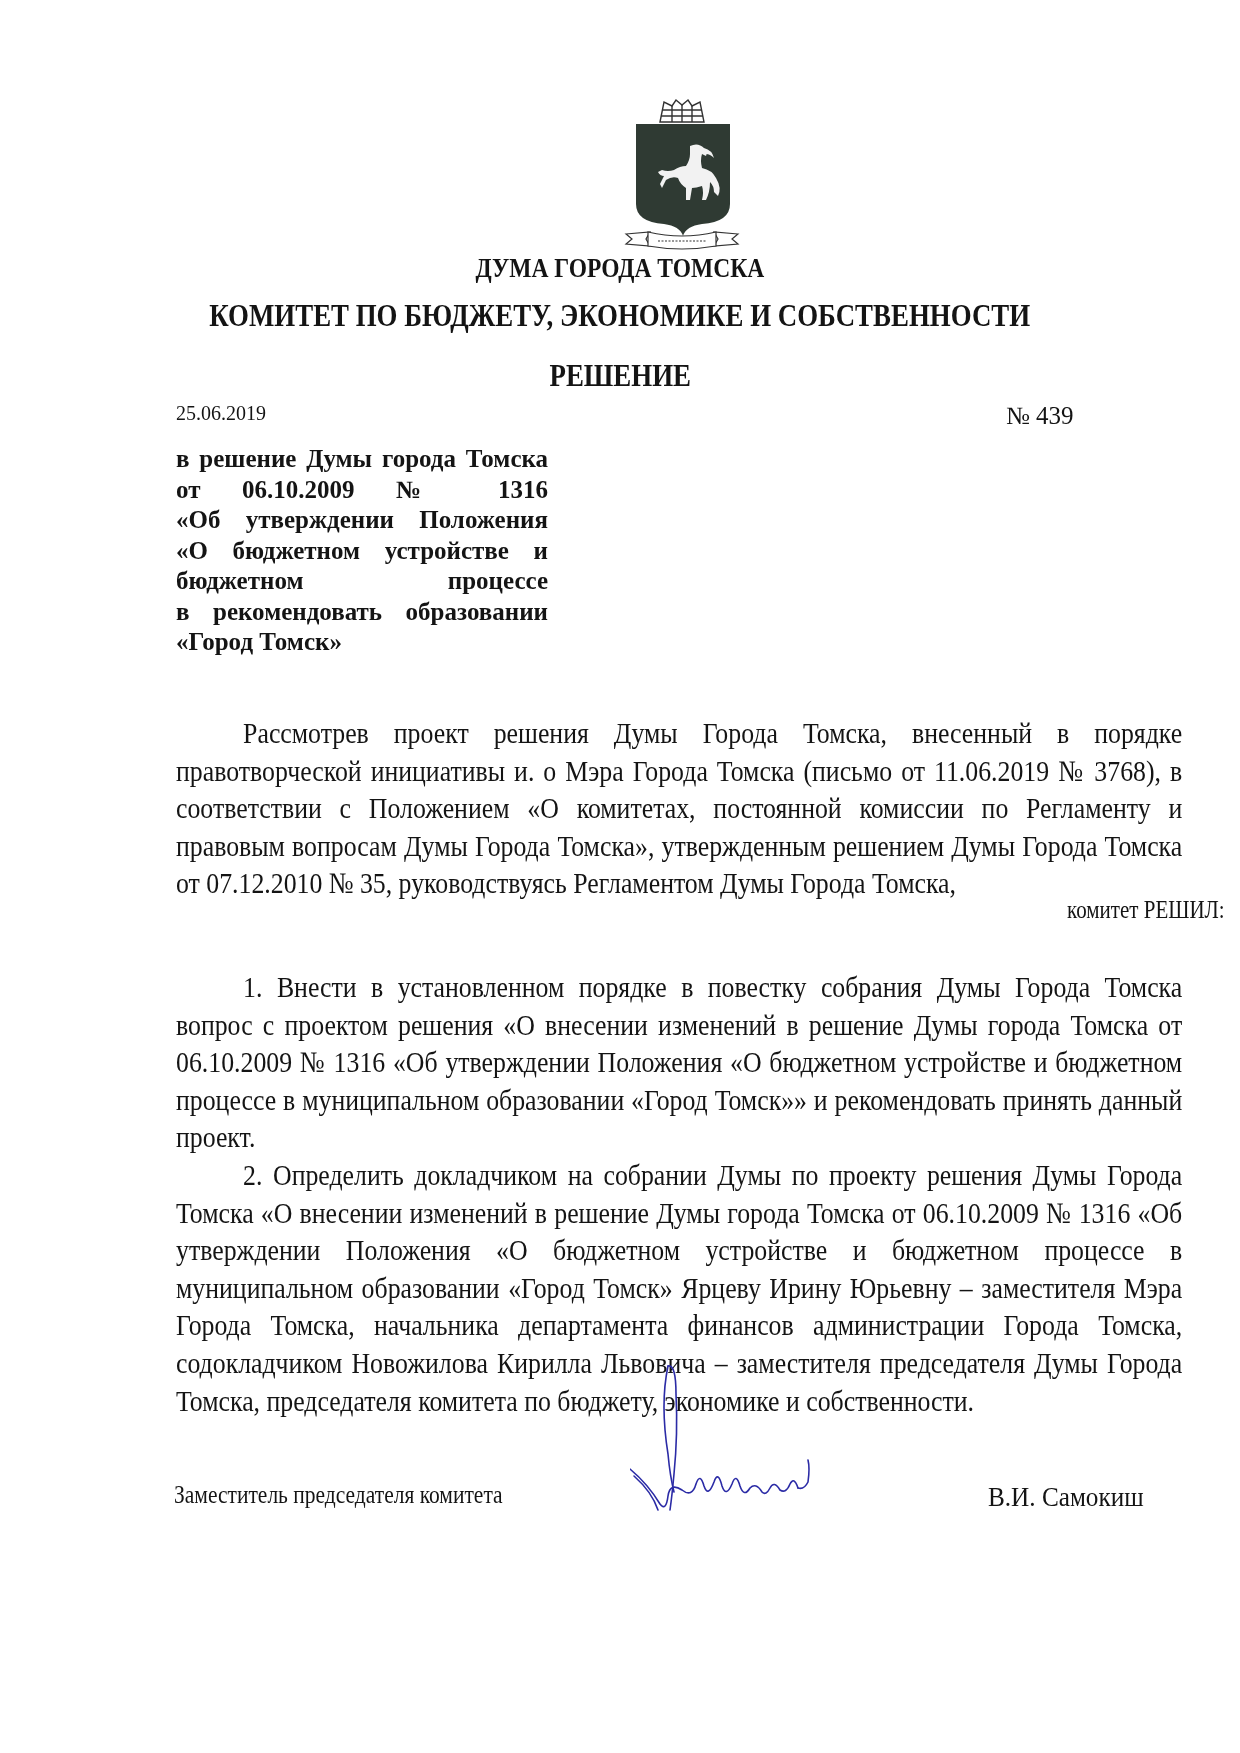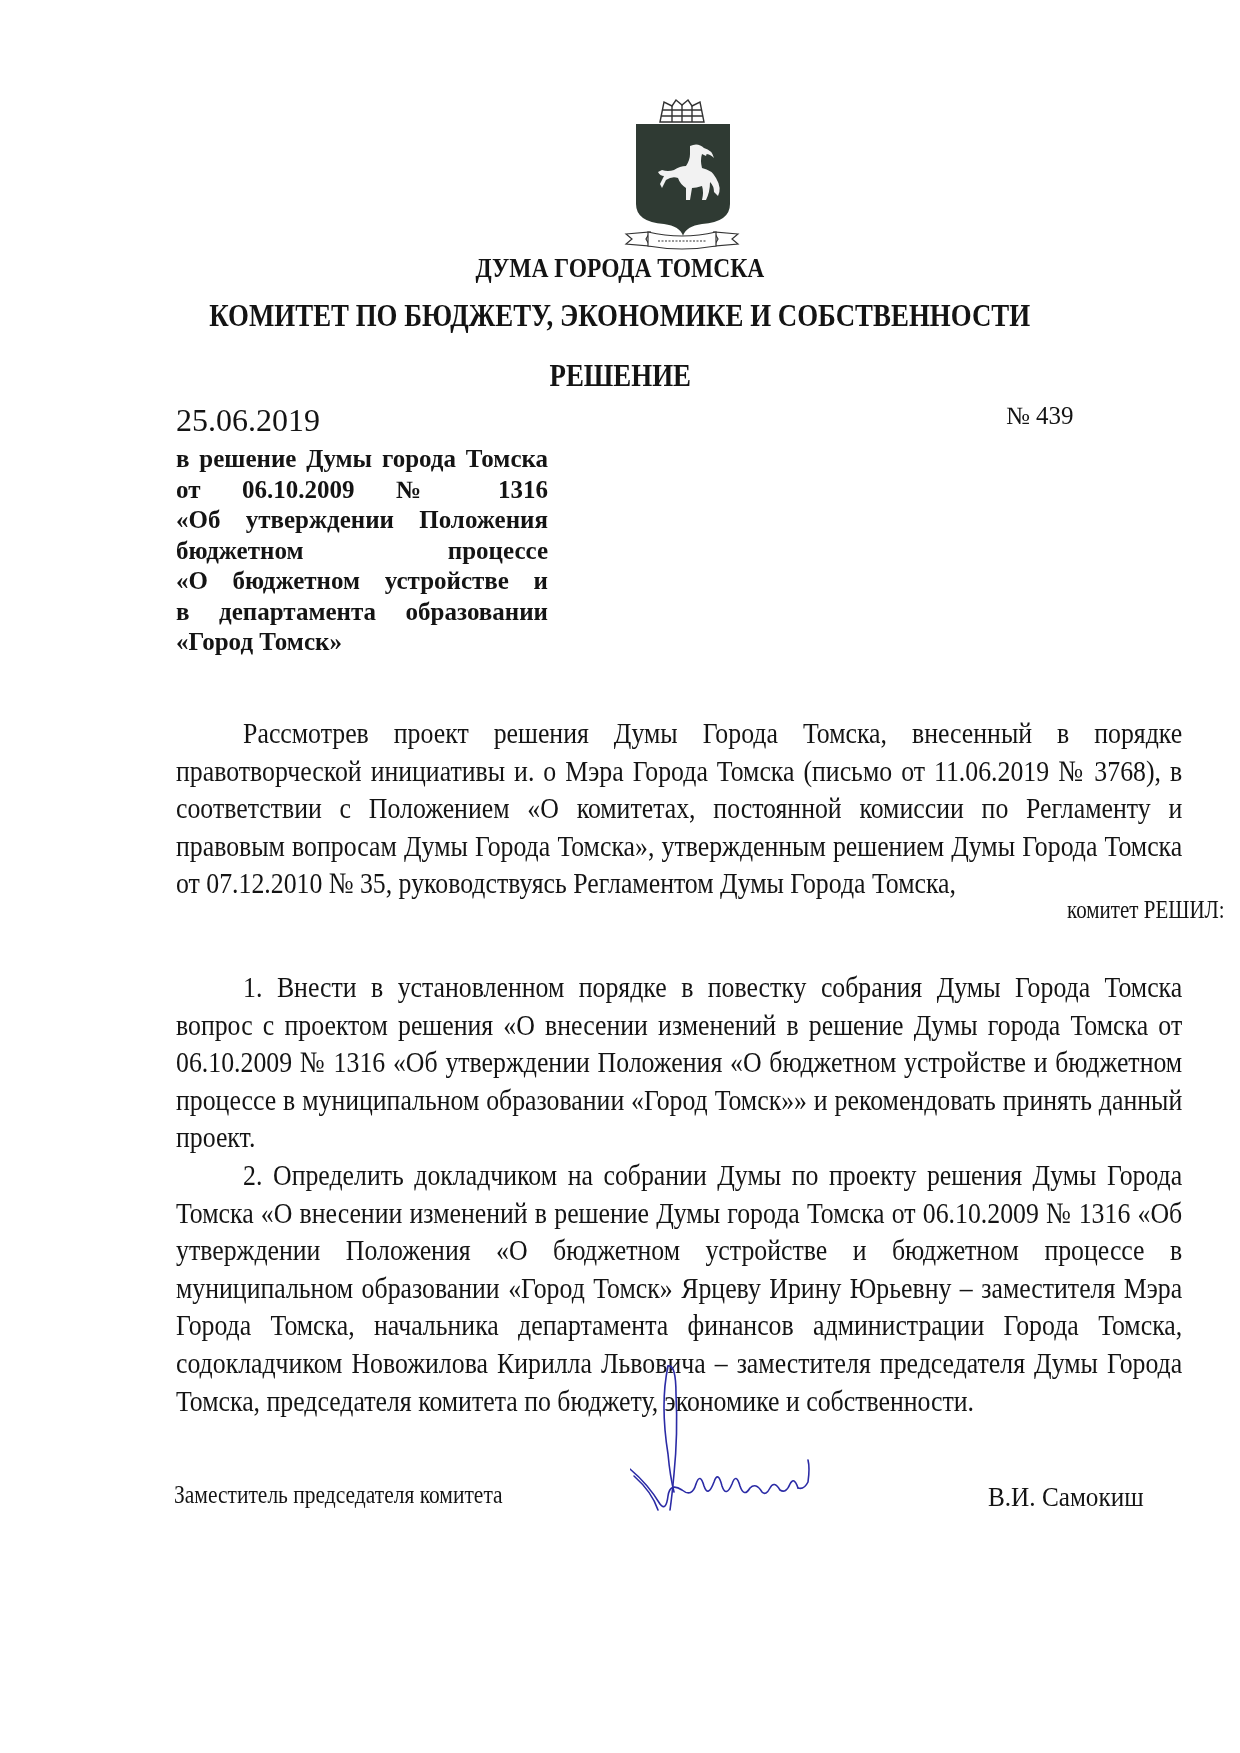--- a/index.html
+++ b/index.html
@@ -5,21 +5,21 @@
   html, body { margin: 0; padding: 0; background: #ffffff; }
   body { width: 1240px; height: 1753px; position: relative; overflow: hidden;
          font-family: "Liberation Serif", "DejaVu Serif", serif; color: #141414; }
   .abs { position: absolute; }
   .emblem { left: 620px; top: 96px; width: 124px; height: 156px; }
   .h-block { left: 0; width: 1240px; text-align: center; font-weight: bold; }
   .h-duma { top: 252px; font-size: 28px; }
   .h-committee { top: 297px; font-size: 32px; }
   .h-resh { top: 357px; font-size: 32px; }
   .cond { display: inline-block; transform: scaleX(0.84); transform-origin: center; white-space: nowrap; }
-  .date { left: 176px; top: 402px; font-size: 32px; text-align: right; }
+  .date { left: 176px; top: 402px; font-size: 20px; text-align: right; }
   .num { left: 1006px; top: 402px; font-size: 25px; }
   .subject { left: 176px; top: 444px; width: 372px; font-weight: bold; font-size: 25px;
              line-height: 30.5px; text-align: justify; text-align-last: justify; }
   .subject .last { text-align-last: left; }
   .subject div { text-align: justify; }
   .body { left: 176px; width: 1006px; font-size: 30px; line-height: 37.6px; text-align: justify; margin-top: 20px; }
   .para { text-indent: 78px; margin: 0; }
   .p-intro { top: 694px; }
   .resolved { left: 0; width: 1240px; top: 896px; text-align: right; font-size: 25px; }
   .p-items { top: 948px; }
@@ -69,23 +69,23 @@
   <span class="cond">РЕШЕНИЕ</span>
 </div>
 
 <div class="abs date">25.06.2019</div>
 <div class="abs num">№ 439</div>
 
 <div class="abs subject">
   <div>в решение Думы города Томска</div>
   <div>от 06.10.2009 № 1316</div>
   <div>«Об утверждении Положения</div>
+  <div>«О бюджетном устройстве и</div>
   <div>бюджетном процессе</div>
-  <div>«О бюджетном устройстве и</div>
-  <div>в департамента образовании</div>
+  <div>в рекомендовать образовании</div>
   <div class="last" style="text-align-last:left">«Город Томск»</div>
 </div>
 
 <div class="abs body p-intro">
   <div class="cond-body">
     <p class="para">Рассмотрев проект решения Думы Города Томска, внесенный в порядке правотворческой инициативы и. о Мэра Города Томска (письмо от 11.06.2019 № 3768), в соответствии с Положением «О комитетах, постоянной комиссии по Регламенту и правовым вопросам Думы Города Томска», утвержденным решением Думы Города Томска от 07.12.2010 № 35, руководствуясь Регламентом Думы Города Томска,</p>
   </div>
 </div>
 
 <div class="abs resolved">

